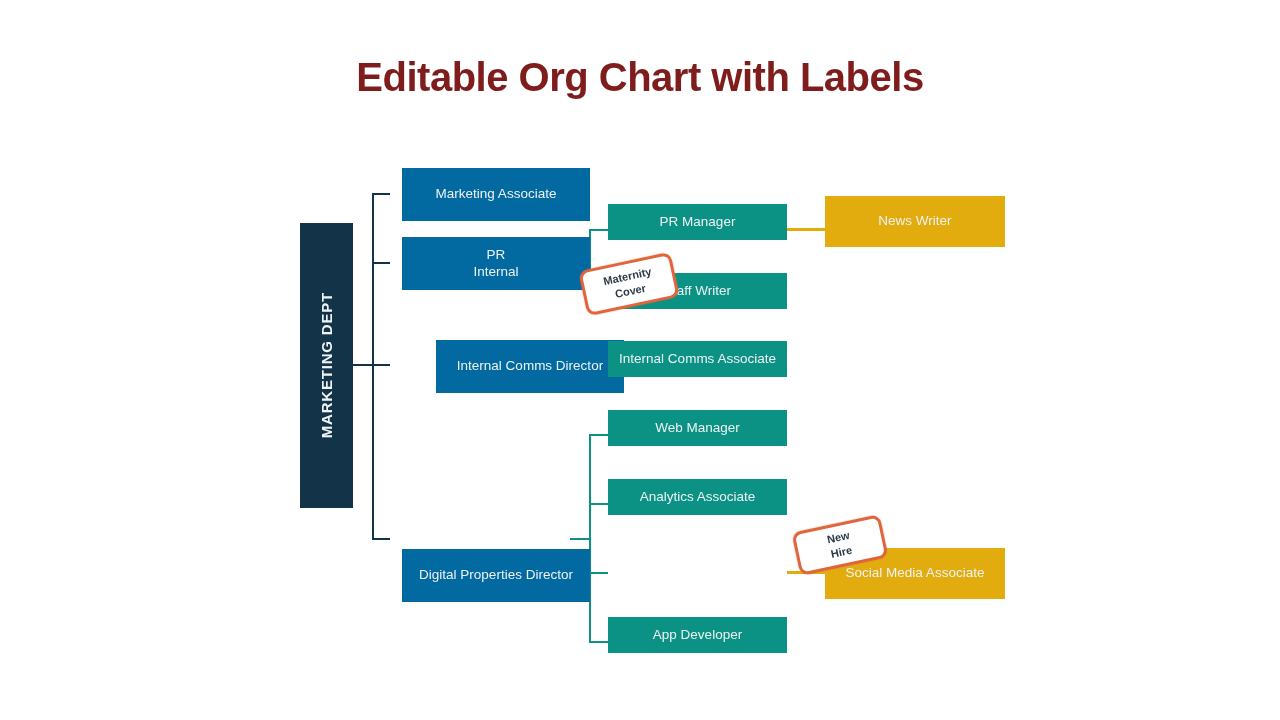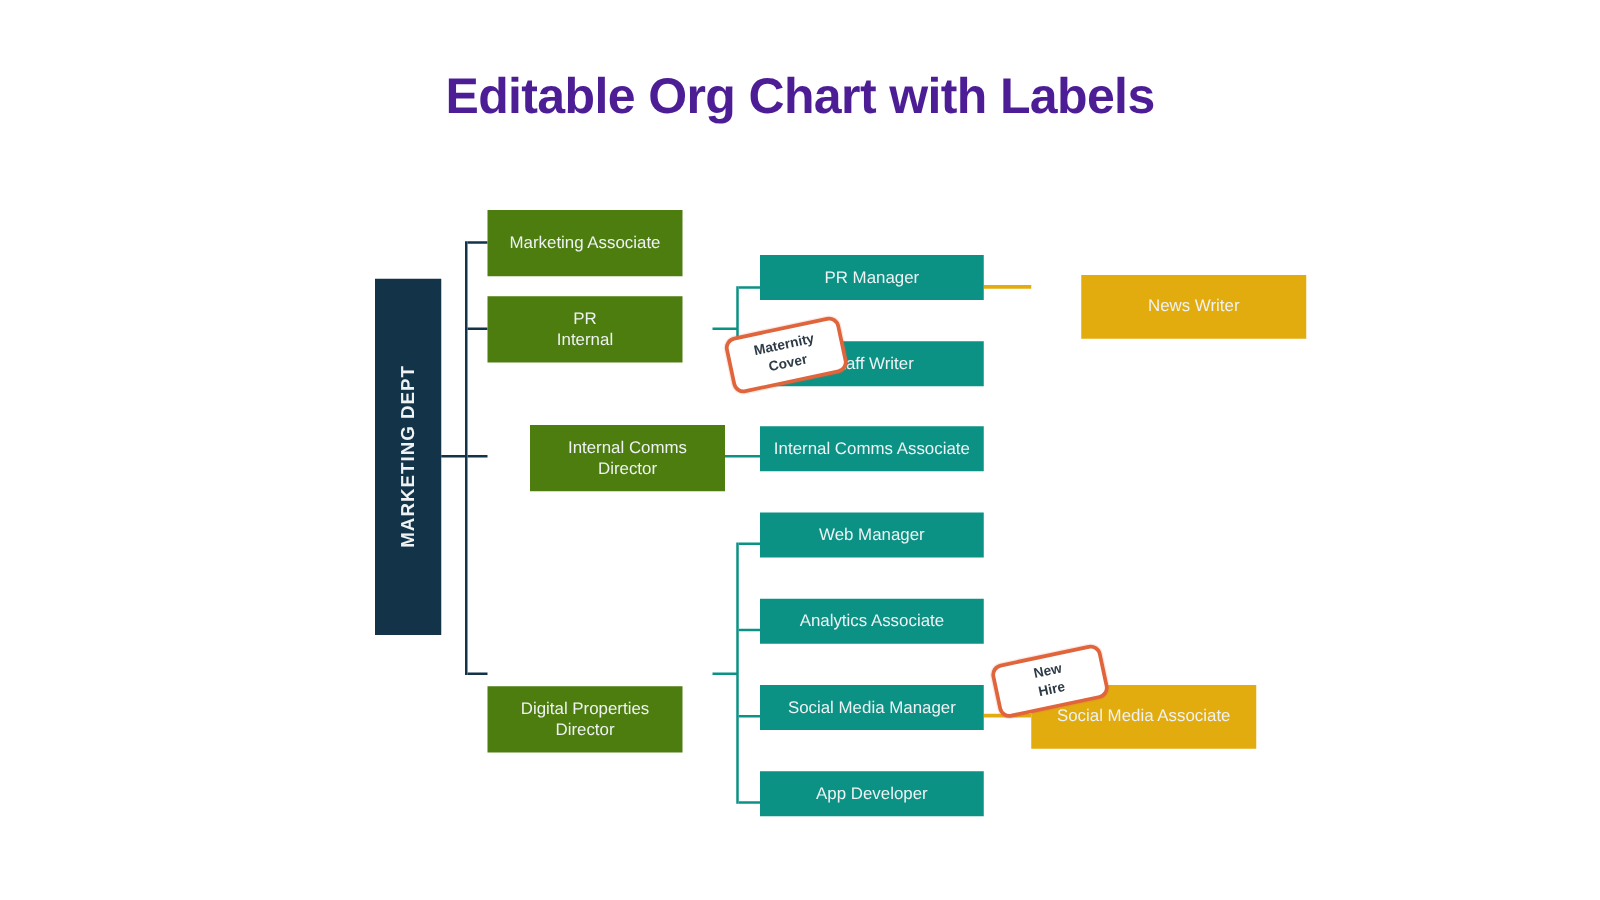--- a/index.html
+++ b/index.html
@@ -2,52 +2,52 @@
 <html><head>
 <meta charset="utf-8">
 <style>
   html,body{margin:0;padding:0;background:#fff;}
   .canvas{
     position:relative;width:1280px;height:720px;background:#ffffff;
     font-family:"Liberation Sans",sans-serif;overflow:hidden;
   }
   .title{
     position:absolute;top:55px;left:0;width:1280px;text-align:center;
-    font-size:40px;font-weight:800;color:#4c1d95;letter-spacing:-0.5px;
+    font-size:40px;font-weight:800;color:#7f1d1d;letter-spacing:-0.5px;
   }
   
   .dept-bar{
     position:absolute;left:300px;top:223px;width:53px;height:285px;
     background:#133349;display:flex;align-items:center;justify-content:center;
   }
   .dept-bar span{
     writing-mode:vertical-rl;transform:rotate(180deg);
     color:#f0f3f4;font-weight:700;font-size:15px;letter-spacing:0.8px;white-space:nowrap;
   }
   
   .node{
     position:absolute;display:flex;align-items:center;justify-content:center;
     text-align:center;color:#eef2f3;font-size:13.5px;line-height:1.25;
     white-space:pre-line;padding:0 6px;box-sizing:border-box;
   }
-  .navy{background:#4d7c0f;left:390px;width:156px;height:53px;}
+  .navy{background:#0369a1;left:402px;width:188px;height:53px;}
   .teal{background:#0B9285;left:608px;width:179px;height:36px;}
   .gold{background:#E3AC0E;left:825px;width:180px;height:51px;}
   #node-marketing-associate{top:168px;}
   #node-pr-director{top:237px;}
   #node-internal-comms-director{top:340px;margin-left:34px;}
   #node-digital-properties-director{top:513px;margin-top:36px;}
   #node-pr-manager{top:204px;}
   #node-staff-writer{top:273px;}
   #node-internal-comms-associate{top:341px;}
   #node-web-manager{top:410px;}
   #node-analytics-associate{top:479px;}
   #node-social-media-manager{top:548px;}
   #node-app-developer{top:617px;}
-  #node-news-writer{top:220px;margin-left:40px;}
+  #node-news-writer{top:196px;}
   #node-social-media-associate{top:548px;}
   
   .line{position:absolute;}
   .navy-line{background:#133349;}
   .teal-line{background:#0B9285;}
   .gold-line{background:#E3AC0E;}
   #trunk{left:372px;top:193px;width:2px;height:347px;}
   #bar-link{left:353px;top:364px;width:19px;height:2px;}
   #stub-ma{left:374px;top:193px;width:16px;height:2px;}
   #stub-prd{left:374px;top:262px;width:16px;height:2px;}
@@ -114,21 +114,20 @@
   <div class="node navy" id="node-pr-director">PR
 Internal</div>
   <div class="node navy" id="node-internal-comms-director">Internal Comms Director</div>
   <div class="node navy" id="node-digital-properties-director">Digital Properties Director</div>
 
   <div class="node teal" id="node-pr-manager">PR Manager</div>
   <div class="node teal" id="node-staff-writer">Staff Writer</div>
   <div class="node teal" id="node-internal-comms-associate">Internal Comms Associate</div>
   <div class="node teal" id="node-web-manager">Web Manager</div>
   <div class="node teal" id="node-analytics-associate">Analytics Associate</div>
-  <div class="node teal" id="node-social-media-manager">Social Media Manager</div>
   <div class="node teal" id="node-app-developer">App Developer</div>
 
   <div class="node gold" id="node-news-writer">News Writer</div>
   <div class="node gold" id="node-social-media-associate">Social Media Associate</div>
 
   <div class="tag" id="tag-maternity">Maternity
 Cover</div>
   <div class="tag" id="tag-newhire">New
 Hire</div>
 

